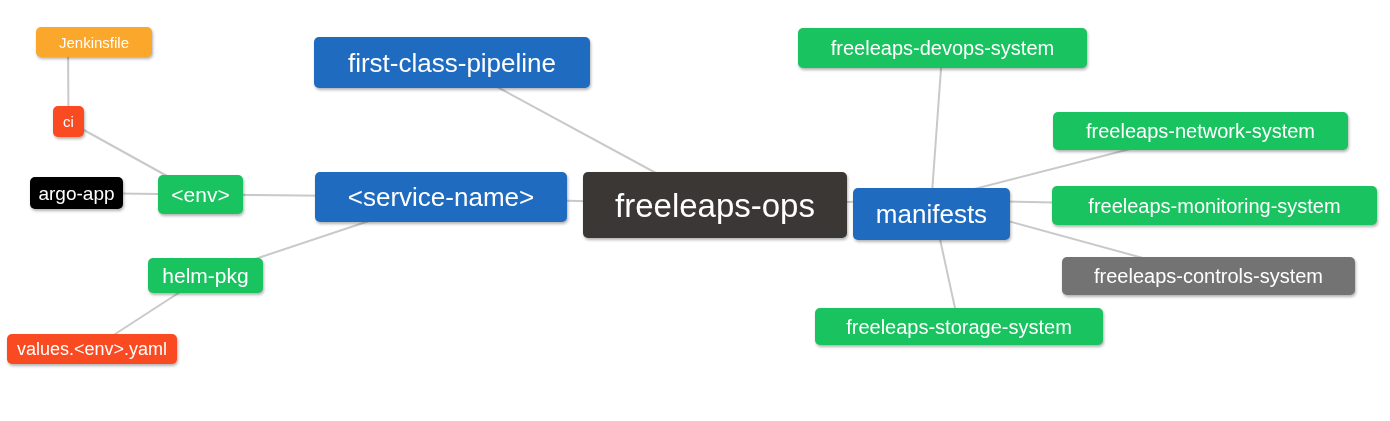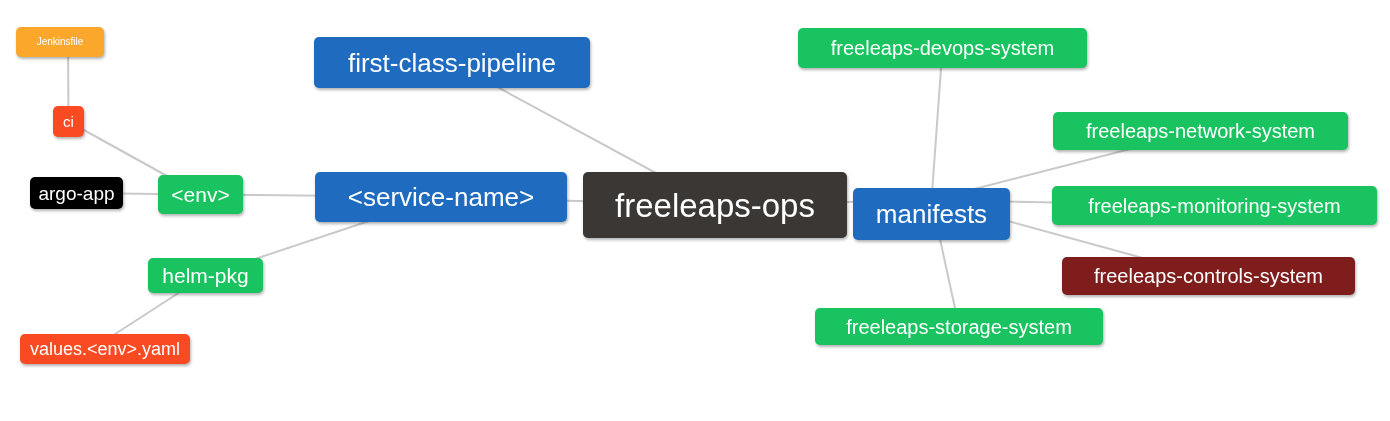--- a/index.html
+++ b/index.html
@@ -56,36 +56,36 @@
       <line x1="452" y1="62.5" x2="715" y2="205" stroke="#c9c9c9" stroke-width="2"></line>
       <line x1="441" y1="197" x2="715" y2="205" stroke="#c9c9c9" stroke-width="2"></line>
       <line x1="715" y1="205" x2="931.5" y2="200" stroke="#c9c9c9" stroke-width="2"></line>
       <line x1="931.5" y1="200" x2="942.5" y2="48" stroke="#c9c9c9" stroke-width="2"></line>
       <line x1="931.5" y1="200" x2="1200.5" y2="131" stroke="#c9c9c9" stroke-width="2"></line>
       <line x1="931.5" y1="200" x2="1214.5" y2="205.5" stroke="#c9c9c9" stroke-width="2"></line>
       <line x1="931.5" y1="200" x2="1208.5" y2="276" stroke="#c9c9c9" stroke-width="2"></line>
       <line x1="931.5" y1="200" x2="959" y2="326.5" stroke="#c9c9c9" stroke-width="2"></line>
     </svg>
 
-<div class="node" style="left: 16px; top: 27px; width: 88px; height: 30px; font-size: 10px; background: rgb(250, 167, 44);">
+<div class="node" style="left: 36px; top: 27px; width: 116px; height: 30px; font-size: 15px; background: rgb(250, 167, 44);">
       <span>Jenkinsfile</span>
     </div>
     <div class="node" style="left: 53px; top: 106px; width: 31px; height: 31px; font-size: 15px; background: rgb(249, 74, 33);">
       <span>ci</span>
     </div>
     <div class="node" style="left: 30px; top: 177px; width: 93px; height: 32px; font-size: 19px; background: #000000;">
       <span>argo-app</span>
     </div>
     <div class="node" style="left: 158px; top: 175px; width: 85px; height: 39px; font-size: 21px; background: rgb(25, 195, 95);">
       <span>&lt;env&gt;</span>
     </div>
     <div class="node" style="left: 148px; top: 258px; width: 115px; height: 35px; font-size: 21px; background: rgb(25, 195, 95);">
       <span>helm-pkg</span>
     </div>
-    <div class="node" style="left: 7px; top: 334px; width: 170px; height: 30px; font-size: 18px; background: rgb(249, 74, 33); margin-left: 13px;">
+    <div class="node" style="left: 7px; top: 334px; width: 170px; height: 30px; font-size: 18px; background: rgb(249, 74, 33);">
       <span>values.&lt;env&gt;.yaml</span>
     </div>
     <div class="node" style="left: 314px; top: 37px; width: 276px; height: 51px; font-size: 26px; background: rgb(30, 107, 192);">
       <span>first-class-pipeline</span>
     </div>
     <div class="node" style="left: 315px; top: 172px; width: 252px; height: 50px; font-size: 26px; background: rgb(30, 107, 192);">
       <span>&lt;service-name&gt;</span>
     </div>
     <div class="node" style="left: 583px; top: 172px; width: 264px; height: 66px; font-size: 33px; background: rgb(59, 55, 52); text-align: right;">
       <span>freeleaps-ops</span>
@@ -95,19 +95,19 @@
     </div>
     <div class="node" style="left: 798px; top: 28px; width: 289px; height: 40px; font-size: 20px; background: rgb(25, 195, 95);">
       <span>freeleaps-devops-system</span>
     </div>
     <div class="node" style="left: 1053px; top: 112px; width: 295px; height: 38px; font-size: 20px; background: rgb(25, 195, 95);">
       <span>freeleaps-network-system</span>
     </div>
     <div class="node" style="left: 1052px; top: 186px; width: 325px; height: 39px; font-size: 20px; background: rgb(25, 195, 95);">
       <span>freeleaps-monitoring-system</span>
     </div>
-    <div class="node" style="left: 1062px; top: 257px; width: 293px; height: 38px; font-size: 20px; background: #7f1d1d;">
+    <div class="node" style="left: 1062px; top: 257px; width: 293px; height: 38px; font-size: 20px; background: #737373;">
       <span>freeleaps-controls-system</span>
     </div>
     <div class="node" style="left: 815px; top: 308px; width: 288px; height: 37px; font-size: 20px; background: rgb(25, 195, 95);">
       <span>freeleaps-storage-system</span>
     </div>
   </div>
 
 </body></html>

